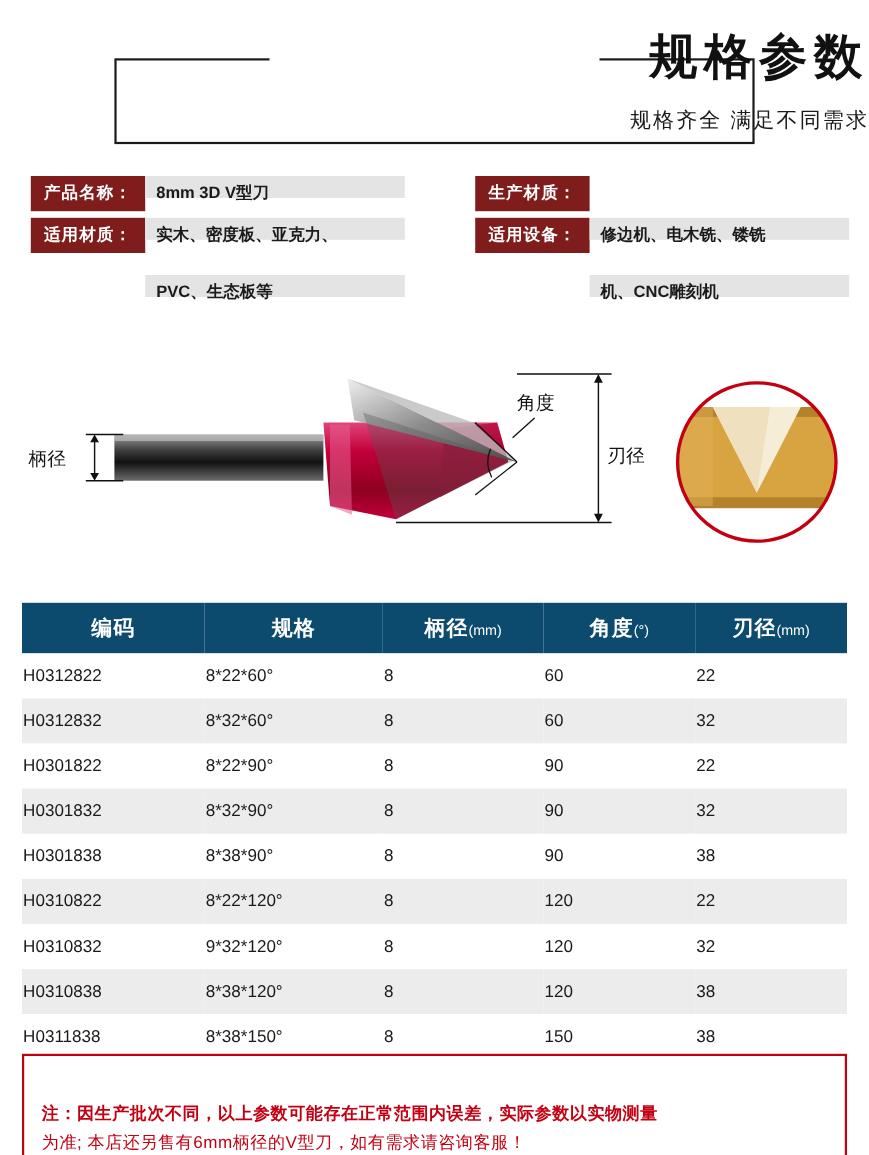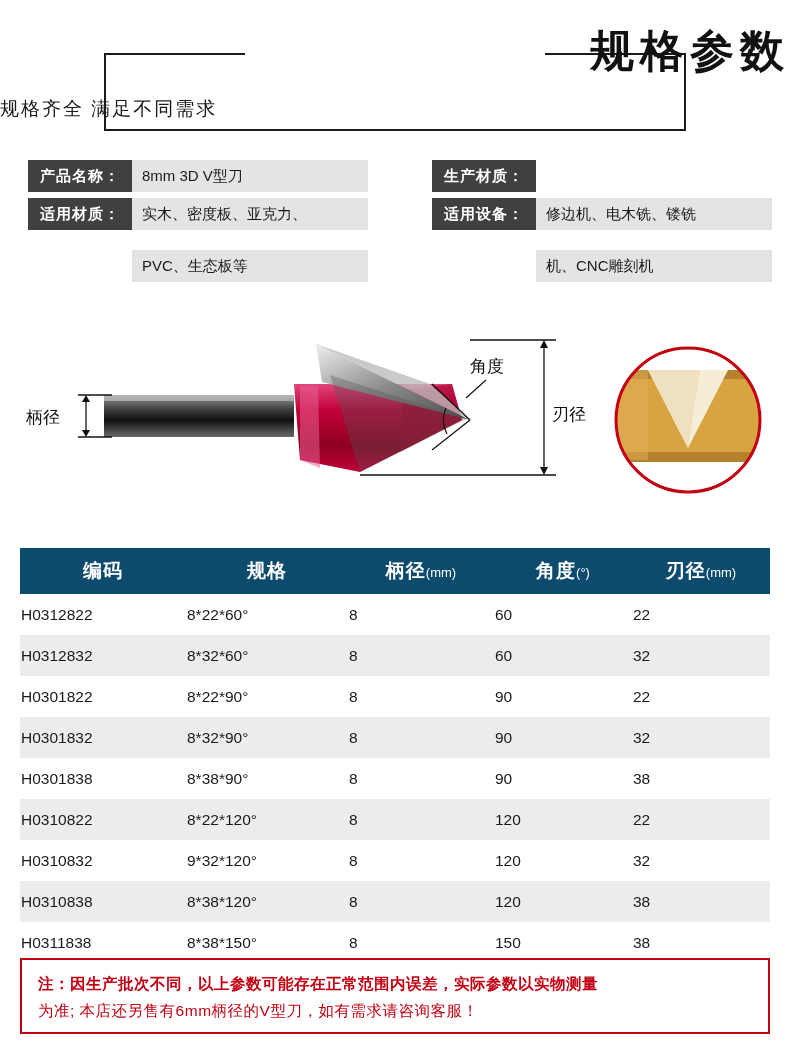--- a/index.html
+++ b/index.html
@@ -52,21 +52,21 @@
     z-index: 1;
   }
   .header-title-text {
     position: relative;
     z-index: 2;
   }
   .header-sub {
     position: absolute;
     left: 0; top: 96px;
     width: 790px;
-    text-align: left;
+    text-align: right;
     font-size: 19px;
     color: #1a1a1a;
     letter-spacing: 2px;
   }
 
   
   .specs {
     position: absolute;
     left: 0; top: 160px;
     width: 790px;
@@ -74,41 +74,42 @@
   }
   .spec-col { position: absolute; }
   .spec-col.left { left: 28px; width: 340px; }
   .spec-col.right { left: 432px; width: 340px; }
   .spec-row {
     display: flex;
     margin-bottom: 6px;
     height: 32px;
   }
   .spec-label {
-    background: #404040;
+    background: #7f1d1d;
     color: #fff;
     font-size: 15px;
     font-weight: bold;
     letter-spacing: 1px;
     padding: 0 8px;
     height: 32px;
     line-height: 32px;
     white-space: nowrap;
     min-width: 104px;
     text-align: center;
   }
   .spec-value {
     background: #e4e4e4;
     color: #1a1a1a;
     font-size: 15px;
     padding: 0 10px;
-    height: 32px;
+    height: 20px;
     line-height: 32px;
     flex: 1;
     white-space: nowrap;
+    font-weight: bold;
   }
   .spec-value.cont {
     margin-left: 104px;
     flex: none;
     width: 236px;
   }
   .spec-row.cont { margin-top: 20px; }
 
   
   .illus {
@@ -158,21 +159,21 @@
     left: 20px; top: 958px;
     width: 750px;
     min-height: 72px;
     border: 2px solid #c20012;
     padding: 10px 16px 8px 16px;
     color: #c20012;
     font-size: 15.5px;
     line-height: 1.75;
     letter-spacing: 0.5px;
   }
-  .note .lead { font-weight: bold; }
+  .note .lead { font-weight: bold; margin-top: 29px; }
 </style>
 </head>
 <body>
 
 <div class="page">
 
   <div class="header">
     <div class="header-frame"></div>
     <div class="header-title">
       <span class="header-title-bg"></span>

